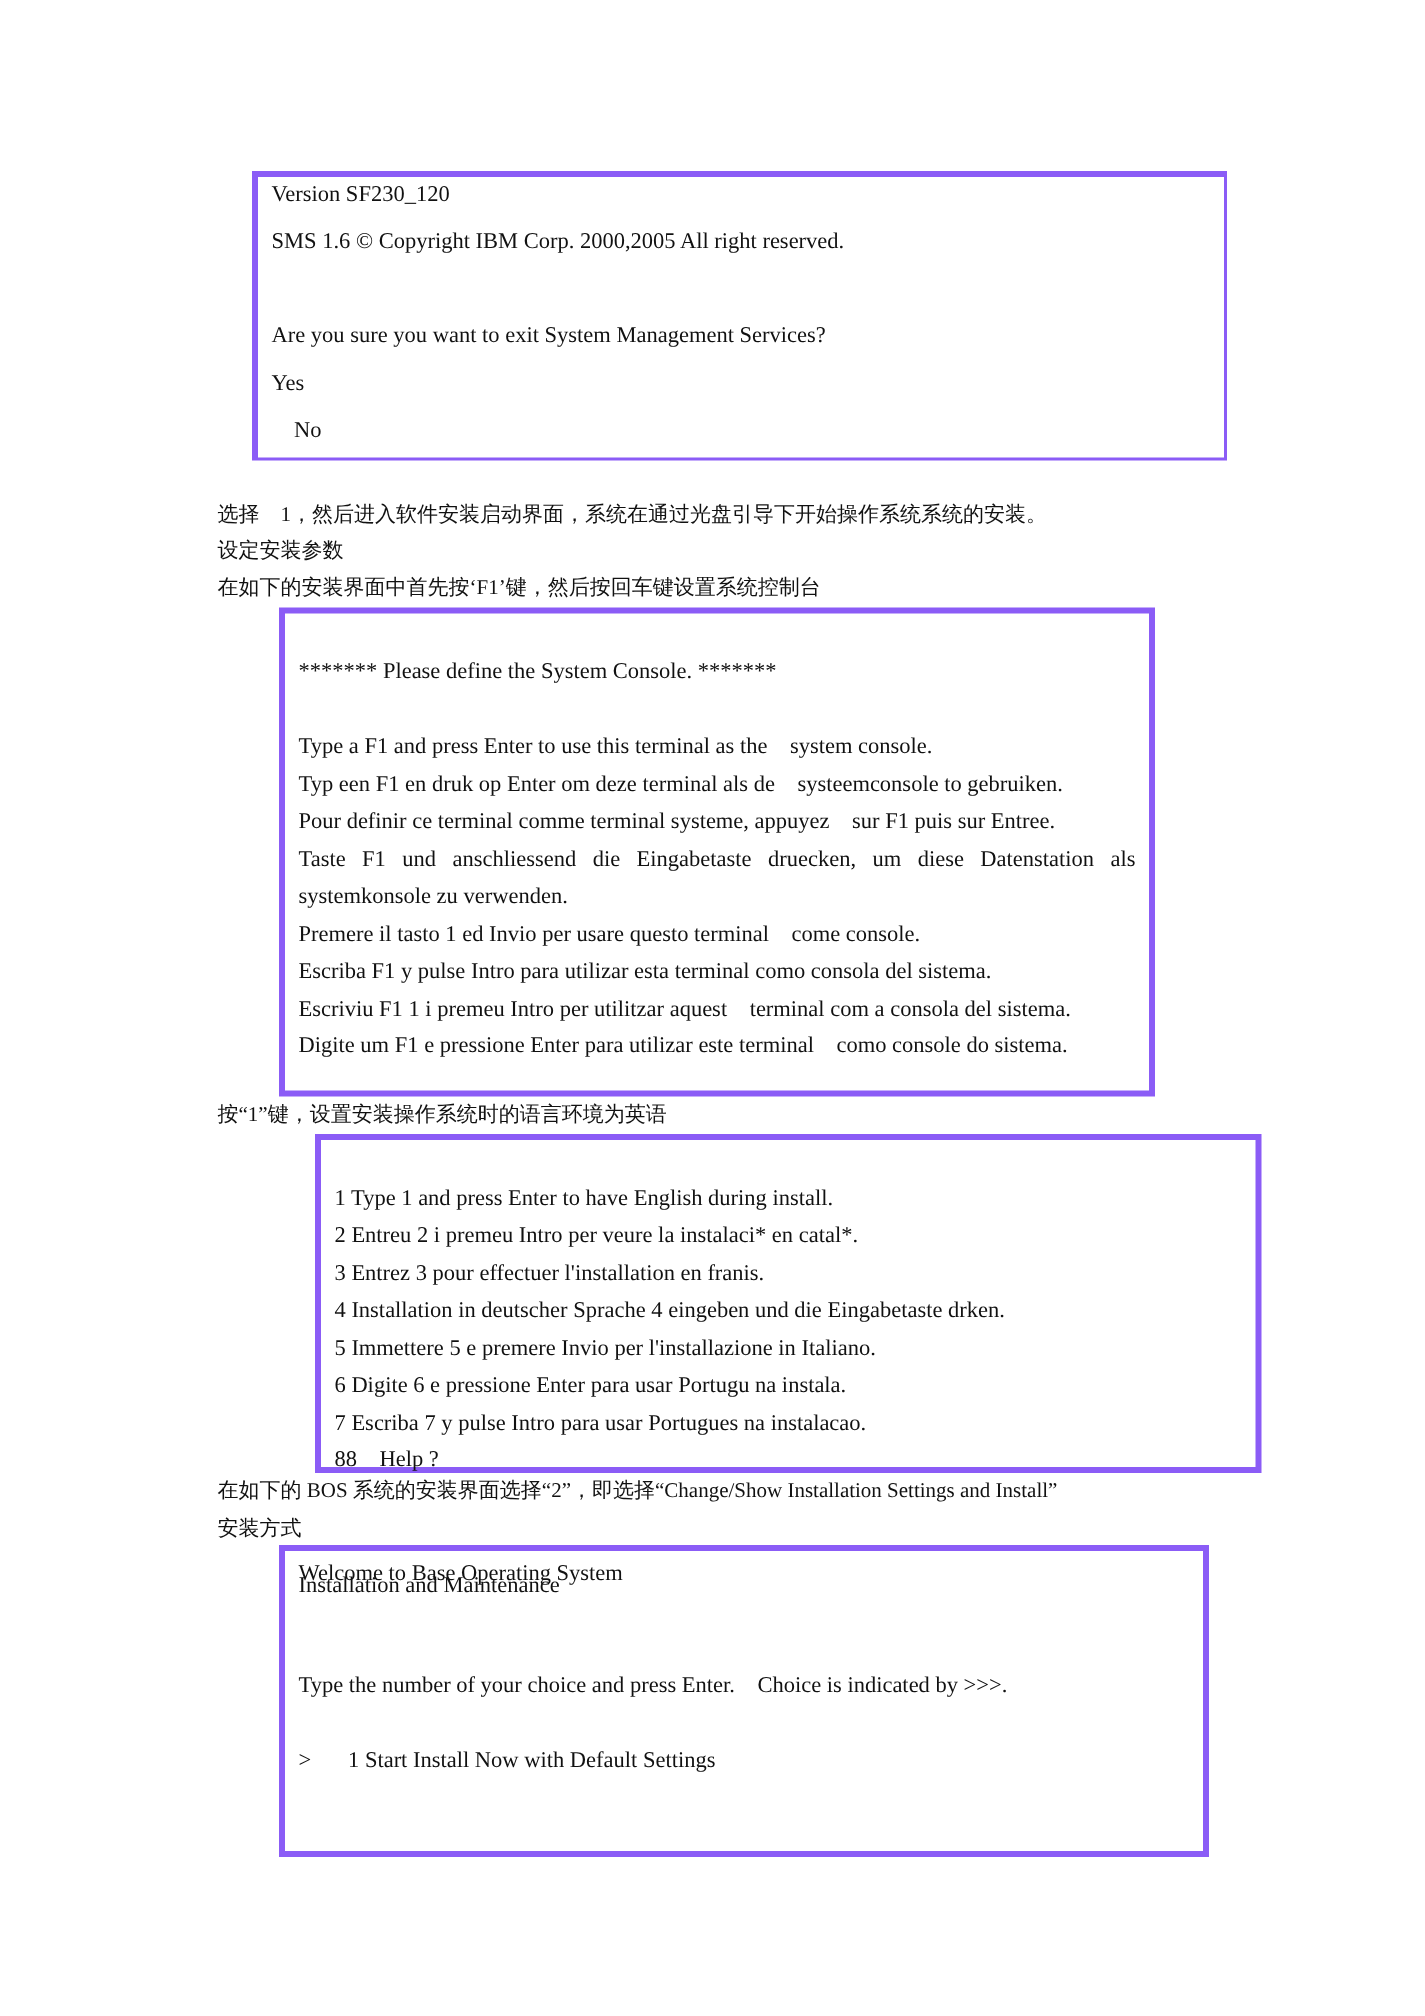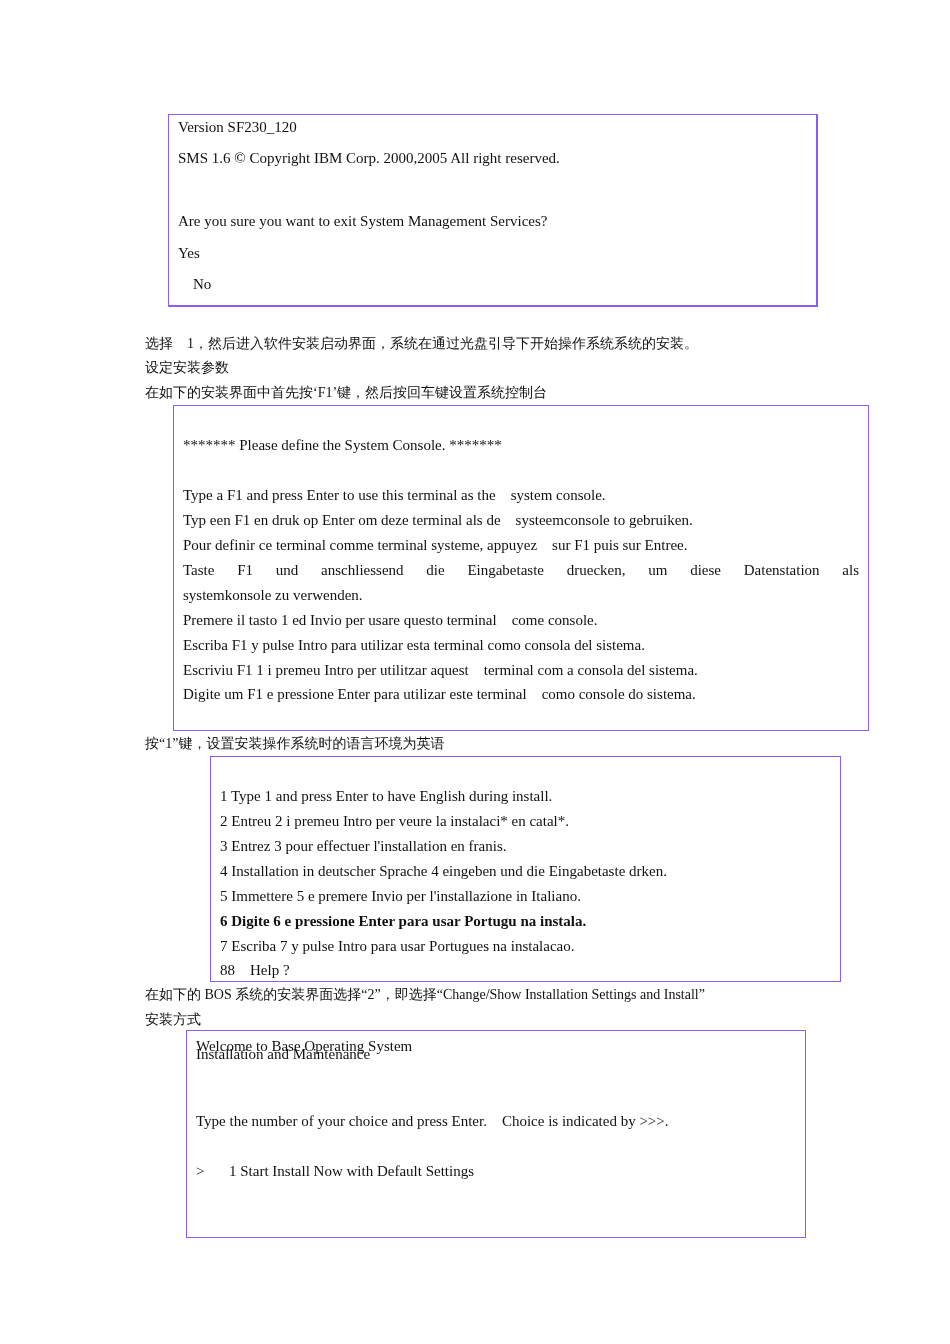--- a/index.html
+++ b/index.html
@@ -1,58 +1,58 @@
 <!DOCTYPE html>
 <html><head>
 <meta charset="utf-8">
 <style>
   html, body { margin:0; padding:0; background:#ffffff; }
   body { width:950px; height:1344px; position:relative; font-family:"Liberation Serif","DejaVu Serif",serif; color:#111; font-size:15px; }
-  .box { position:absolute; border:1px solid #8b5cf6; box-sizing:border-box; }
+  .box { position:absolute; border:4px solid #8b5cf6; box-sizing:border-box; }
   .box .ln { position:absolute; left:9px; white-space:pre; line-height:18px; }
   .para { position:absolute; left:145px; white-space:pre; line-height:18px; font-size:14px; }
   .just { position:absolute; left:9px; right:9px; text-align:justify; text-align-last:justify; white-space:normal; line-height:18px; }
 </style>
 </head>
 <body>
 
 <div class="box" style="left:168px; top:114px; width:650px; height:193px; border-right-width:2px; border-bottom-width:2px;">
   <div class="ln" style="top:3px;">Version SF230_120</div>
   <div class="ln" style="top:34px;">SMS 1.6 © Copyright IBM Corp. 2000,2005 All right reserved.</div>
   <div class="ln" style="top:97px;">Are you sure you want to exit System Management Services?</div>
   <div class="ln" style="top:129px;">Yes</div>
   <div class="ln" style="top:160px;margin-left:15px;">No</div>
 </div>
 
 <div class="para" style="top:335px;">选择    1，然后进入软件安装启动界面，系统在通过光盘引导下开始操作系统系统的安装。</div>
 <div class="para" style="top:359px;">设定安装参数</div>
 <div class="para" style="top:384px;">在如下的安装界面中首先按‘F1’键，然后按回车键设置系统控制台</div>
 
-<div class="box" style="left:173px; top:405px; width:696px; height:326px;">
+<div class="box" style="left:186px; top:405px; width:584px; height:326px;">
   <div class="ln" style="top:30px;">******* Please define the System Console. *******</div>
   <div class="ln" style="top:80px;">Type a F1 and press Enter to use this terminal as the    system console.</div>
   <div class="ln" style="top:105px;">Typ een F1 en druk op Enter om deze terminal als de    systeemconsole to gebruiken.</div>
   <div class="ln" style="top:130px;">Pour definir ce terminal comme terminal systeme, appuyez    sur F1 puis sur Entree.</div>
   <div class="just" style="top:155px;">Taste F1 und anschliessend die Eingabetaste druecken, um  diese Datenstation als</div>
   <div class="ln" style="top:180px;">systemkonsole zu verwenden.</div>
   <div class="ln" style="top:205px;">Premere il tasto 1 ed Invio per usare questo terminal    come console.</div>
   <div class="ln" style="top:230px;">Escriba F1 y pulse Intro para utilizar esta terminal como consola del sistema.</div>
   <div class="ln" style="top:255px;">Escriviu F1 1 i premeu Intro per utilitzar aquest    terminal com a consola del sistema.</div>
   <div class="ln" style="top:279px;">Digite um F1 e pressione Enter para utilizar este terminal    como console do sistema.</div>
 </div>
 
 <div class="para" style="top:735px;">按“1”键，设置安装操作系统时的语言环境为英语</div>
 
 <div class="box" style="left:186px; top:756px; width:631px; height:226px;margin-left:24px;">
   <div class="ln" style="top:30px;">1 Type 1 and press Enter to have English during install.</div>
   <div class="ln" style="top:55px;">2 Entreu 2 i premeu Intro per veure la instalaci* en catal*.</div>
   <div class="ln" style="top:80px;">3 Entrez 3 pour effectuer l'installation en franis.</div>
   <div class="ln" style="top:105px;">4 Installation in deutscher Sprache 4 eingeben und die Eingabetaste drken.</div>
   <div class="ln" style="top:130px;">5 Immettere 5 e premere Invio per l'installazione in Italiano.</div>
-  <div class="ln" style="top:155px;font-weight:bold;">6 Digite 6 e pressione Enter para usar Portugu na instala.</div>
+  <div class="ln" style="top:155px;">6 Digite 6 e pressione Enter para usar Portugu na instala.</div>
   <div class="ln" style="top:180px;">7 Escriba 7 y pulse Intro para usar Portugues na instalacao.</div>
   <div class="ln" style="top:204px;">88    Help ?</div>
 </div>
 
 <div class="para" style="top:986px;">在如下的 BOS 系统的安装界面选择“2”，即选择“Change/Show Installation Settings and Install”</div>
 <div class="para" style="top:1011px;">安装方式</div>
 
 <div class="box" style="left:186px; top:1030px; width:620px; height:208px;">
   <div class="ln" style="top:6px;">Welcome to Base Operating System</div>
   <div class="ln" style="top:14px;">Installation and Maintenance</div>

